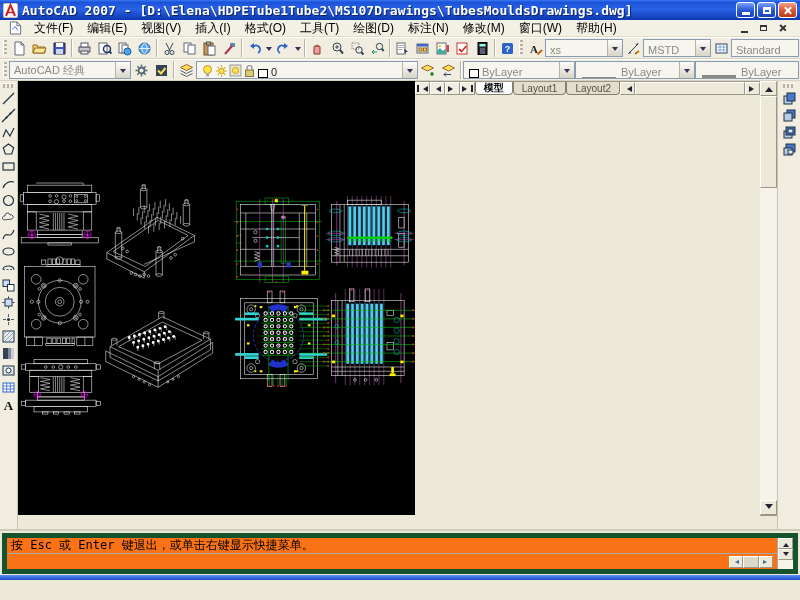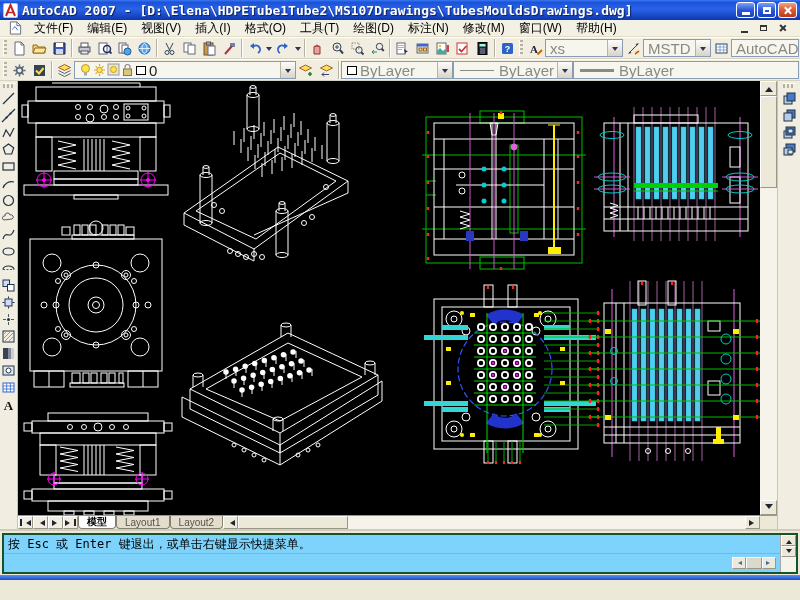--- a/index.html
+++ b/index.html
@@ -29,35 +29,35 @@
 .dg-x{position:relative;width:8px;height:8px}
 .dg-x::before,.dg-x::after{content:"";position:absolute;left:3.5px;top:0;width:1.5px;height:8px;background:#333}
 .dg-x::before{transform:rotate(45deg)}.dg-x::after{transform:rotate(-45deg)}
 
 .tbrow{height:22px;flex:0 0 22px;background:#f1eee1;display:flex;align-items:center;border-top:1px solid #fff;border-bottom:1px solid #d6d2c2;padding:0 1px;overflow:hidden}
 .btn{width:20px;height:20px;flex:0 0 20px;display:flex;align-items:center;justify-content:center;border:1px solid transparent}
 .ddbtn{width:9px;height:20px;flex:0 0 9px;display:flex;align-items:center;justify-content:center}
 .ddbtn::after{content:"";border:3px solid transparent;border-top:4px solid #335;margin-top:4px}
 .grip{width:4px;height:16px;flex:0 0 4px;margin:0 2px;background:repeating-linear-gradient(180deg,#b6b2a0 0 2px,transparent 2px 4px);border-left:1px solid #fff}
 .sep{width:1px;height:18px;flex:0 0 1px;background:#b6b2a0;margin:0 2px;box-shadow:1px 0 0 #fff}
-.combo{height:18px;border:1px solid #8a9cb4;background:#f6f5ee;display:flex;align-items:center;font-size:15px;color:#8a8a82;padding-left:4px;white-space:nowrap;overflow:hidden}
+.combo{height:18px;border:1px solid #8a9cb4;background:#f6f5ee;display:flex;align-items:flex-end;font-size:11px;color:#8a8a82;padding-left:4px;white-space:nowrap;overflow:hidden}
 .combo .arr{margin-left:auto;width:15px;height:100%;flex:0 0 15px;background:linear-gradient(180deg,#fdfdfb,#d8d4c6);border-left:1px solid #b8b4a4;display:flex;align-items:center;justify-content:center}
 .arr::after{content:"";border:3px solid transparent;border-top:4px solid #335;margin-top:4px}
 .lay-ico{width:13px;height:14px;flex:0 0 13px;margin-right:1px}
 .sw{width:10px;height:9px;border:1px solid #000;background:#fff;margin:0 3px 0 1px}
 .lt-line{width:34px;height:1px;background:#8a8a82;margin:0 5px 0 2px}
 .lt-line.lw{height:3px}
 .layname{color:#222}
 
 .main{height:448px;flex:0 0 448px;display:flex}
 .dockL{width:18px;flex:0 0 18px;background:#f1eee1;border-right:1px solid #c8c4b4;display:flex;flex-direction:column;align-items:center;padding-top:1px}
 .dockR{width:23px;flex:0 0 23px;background:#f1eee1;border-left:1px solid #c8c4b4;display:flex;flex-direction:column;align-items:center;padding-top:1px}
 .vgrip{width:12px;height:5px;flex:0 0 5px;margin:1px 0 2px;background:repeating-linear-gradient(90deg,#b6b2a0 0 2px,transparent 2px 4px);border-top:1px solid #fff}
 .vbtn{width:17px;height:17px;flex:0 0 17px;display:flex;align-items:center;justify-content:center;border:1px solid transparent}
-.center{width:742px;flex:0 0 742px;display:flex;flex-direction:column}
+.center{width:742px;flex:0 0 742px;display:flex;flex-direction:row}
 .canvas{display:block;background:#000}
 
 .tabrow{height:14px;flex:0 0 14px;background:#f1eee1;display:flex;align-items:stretch;font-size:10px;border-top:1px solid #9a9688}
 .nbtn{width:15px;flex:0 0 15px;display:flex;align-items:center;justify-content:center;background:#f1eee1;border:1px solid #fff;border-right-color:#9a9688;border-bottom-color:#9a9688}
 .tri-l{width:0;height:0;border:3px solid transparent;border-right:5px solid #223}
 .tri-r{width:0;height:0;border:3px solid transparent;border-left:5px solid #223}
 .bar-v{width:2px;height:7px;background:#223}
 .nbtn .pair{display:flex;align-items:center;gap:1px}
 .tab{display:flex;align-items:center;padding:0 8px;background:#e2ddcc;border:1px solid #84806f;border-top:none;border-radius:0 0 4px 4px;color:#55524a;white-space:nowrap}
 .tab.active{background:#fff;color:#000;font-weight:bold}
@@ -67,21 +67,21 @@
 
 .vscroll{width:17px;flex:0 0 17px;background:#f5f3ea;display:flex;flex-direction:column}
 .vsbtn{height:15px;flex:0 0 15px;display:flex;align-items:center;justify-content:center;background:#ece9d8;border:1px solid #fff;border-right-color:#9a9688;border-bottom-color:#9a9688}
 .tri-u{width:0;height:0;border:4px solid transparent;border-bottom:5px solid #223;margin-bottom:2px}
 .tri-d{width:0;height:0;border:4px solid transparent;border-top:5px solid #223;margin-top:2px}
 .vthumb{height:92px;flex:0 0 92px;background:#ece9d8;border:1px solid #fff;border-right-color:#9a9688;border-bottom-color:#9a9688}
 .vtrack{flex:1}
 .corner{height:14px;flex:0 0 14px;background:#ece9d8;border-top:1px solid #9a9688}
 
 .cmdwin{height:46px;flex:0 0 46px;background:#ece9d8;border-top:2px solid #cfccbc;display:flex;padding:2px 2px 1px}
-.cmdbox{flex:1;background:#7dd3fc;border:2px solid #14532d;display:flex}
+.cmdbox{flex:1;background:#f97316;border:5px solid #14532d;display:flex}
 .cmdlines{flex:1;display:flex;flex-direction:column;font-family:"DejaVu Sans Mono",monospace;font-size:12px;color:#000}
 .cmdline{flex:1;display:flex;align-items:center;padding:0 4px;white-space:nowrap;overflow:hidden}
 .cmdinput{flex:1;display:flex;align-items:center;padding:0 4px;border-top:1px solid #a8a8a8}
 .mini-hscroll{margin-left:auto;display:flex;height:12px}
 .msbtn{width:14px;display:flex;align-items:center;justify-content:center;background:#ece9d8;border:1px solid #fff;border-right-color:#9a9688;border-bottom-color:#9a9688}
 .msbtn .tri-l{border-right-color:#3a6ea5;border-width:2.5px;border-right-width:4px}
 .msbtn .tri-r{border-left-color:#3a6ea5;border-width:2.5px;border-left-width:4px}
 .msthumb{width:16px;background:#dcd8ca;border:1px solid #fff;border-right-color:#9a9688;border-bottom-color:#9a9688}
 .cmd-vscroll{width:16px;flex:0 0 16px;display:flex;flex-direction:column;border-left:1px solid #a8a8a8;background:#f5f3ea}
 .cvbtn{height:11px;flex:0 0 11px;display:flex;align-items:center;justify-content:center;background:#ece9d8;border:1px solid #fff;border-right-color:#9a9688;border-bottom-color:#9a9688}
@@ -331,26 +331,30 @@
         <span>MSTD</span>
         <span class="arr"></span>
       </div>
     <div class="btn">
         <svg class="i" width="15" height="15" viewBox="0 0 15 15">
           <rect x="2" y="3" width="11" height="9" fill="#fff" stroke="#345"></rect>
           <path d="M2,6h11M2,9h11M6,3v9M9.7,3v9" stroke="#69c" stroke-width=".8"></path>
         </svg>
       </div>
     <div class="combo" style="flex:1;min-width:0">
-        <span>AutoCAD</span>
+        <span>Standard</span>
       </div>
   </div>
 
   <div class="tbrow">
     <div class="grip"></div>
+    <div class="combo" style="width:122px">
+        <span>AutoCAD 经典</span>
+        <span class="arr"></span>
+      </div>
     <div class="btn">
         <svg class="i" width="15" height="15" viewBox="0 0 15 15">
           <circle cx="7.5" cy="7.5" r="3" fill="none" stroke="#567" stroke-width="1.8"></circle>
           <path d="M7.5,1.5v2.2M7.5,11.3v2.2M1.5,7.5h2.2M11.3,7.5h2.2M3.3,3.3l1.5,1.5M10.2,10.2l1.5,1.5M3.3,11.7l1.5-1.5M10.2,4.8l1.5-1.5" stroke="#567" stroke-width="1.4"></path>
         </svg>
       </div>
     <div class="btn">
         <svg class="i" width="15" height="15" viewBox="0 0 15 15">
           <rect x="2" y="2" width="11" height="11" fill="#345"></rect>
           <path d="M4,7.5l3,3 4.5-5.5" stroke="#fd5" stroke-width="2" fill="none"></path>

